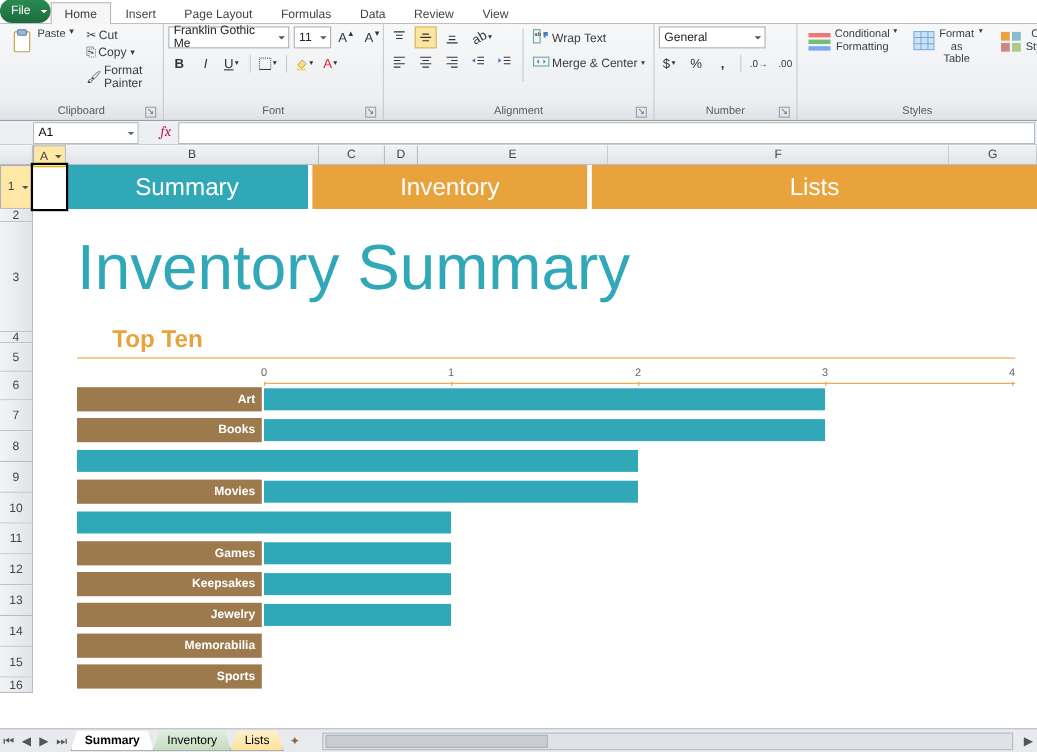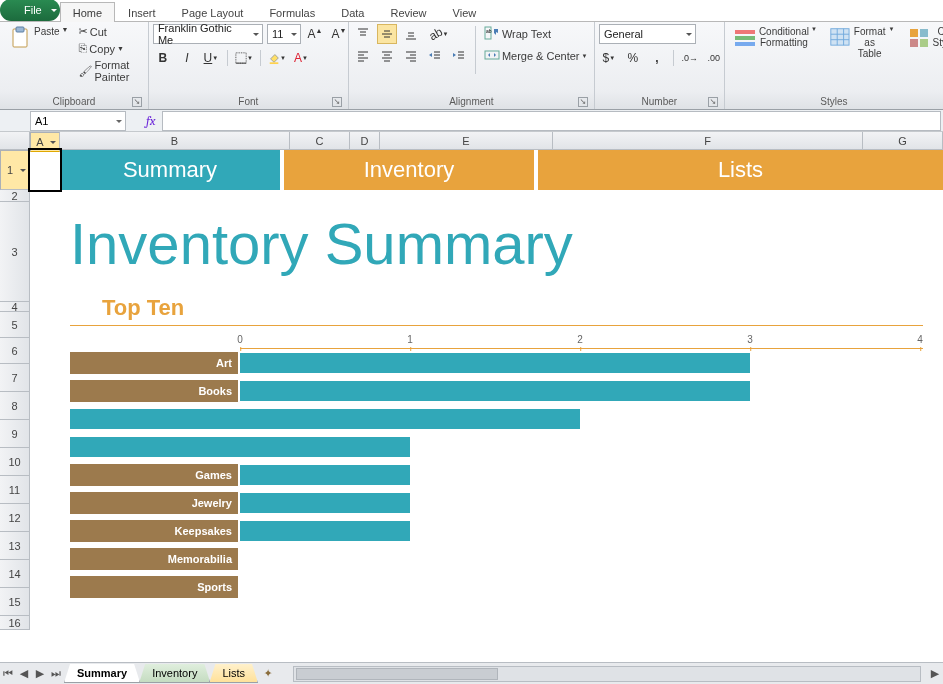--- a/index.html
+++ b/index.html
@@ -17,21 +17,21 @@
     display: flex;
     align-items: flex-end;
     height: 22px;
     background: #fff;
     border-bottom: 1px solid #b8b8b8;
   }
   .file-tab {
     background: #217346;
     background: linear-gradient(#2a8c52,#1c6b3d);
     color: #fff;
-    padding: 3px 24px;
+    padding: 3px 10px;
     height: 22px;
     display: flex;
     align-items: center;
     font-size: 11px;
     position: relative;
     border-radius: 11px;
   }
   .file-tab::after{
     content:"";
     position:absolute; right:3px; top:50%;
@@ -119,21 +119,21 @@
   .name-box{
     width:96px;height:20px;margin:1px 0 1px 30px;
     background:#fff;border:1px solid #b6bbc1;
     display:flex;align-items:center;padding:0 4px;
     font-size:11px;
     position:relative;
   }
   .name-box::after{content:"";position:absolute;right:3px;top:50%;border:3px solid transparent;border-top-color:#666;transform:translateY(-1px);}
   .fx-lab{
     font-style:italic;font-family:"Cambria",serif;
-    color:#6d28d9;margin:0 6px 0 20px;font-size:13px;
+    color:#be185d;margin:0 6px 0 20px;font-size:13px;
   }
   .fx-input{flex:1;height:20px;background:#fff;border:1px solid #b6bbc1;margin-right:2px;}
   
   .sheet-wrap{position:relative;height:calc(684px - 22px - 88px - 22px - 22px);overflow:hidden;background:#fff;}
   .col-hdrs{display:flex;height:18px;}
   .corner{width:30px;height:18px;background:linear-gradient(#f2f3f5,#e1e4e8);border:1px solid #b8bdc3;border-left:none;border-top:none;}
   .ch{background:linear-gradient(#f2f3f5,#e1e4e8);border-right:1px solid #b8bdc3;border-bottom:1px solid #b8bdc3;text-align:center;font-size:11px;color:#444;display:flex;align-items:center;justify-content:center;}
   .ch.sel{background:#ffe8a6;border-bottom-color:#e0a800;}
   .row-hdrs{position:absolute;left:0;top:18px;width:30px;}
   .rh{background:linear-gradient(90deg,#f2f3f5,#e1e4e8);border-right:1px solid #b8bdc3;border-bottom:1px solid #b8bdc3;text-align:center;font-size:11px;color:#444;display:flex;align-items:center;justify-content:center;}
@@ -516,32 +516,36 @@
             <div class="bar-val" style="width: 510px;"></div>
           </div>
           <div class="bar-row">
             <div class="bar-lab">Books</div>
             <div class="bar-val" style="width: 510px;"></div>
           </div>
           <div class="bar-row">
             <div class="bar-val" style="width: 510px;"></div>
           </div>
           <div class="bar-row">
+            <div class="bar-lab">Movies</div>
+            <div class="bar-val" style="width: 340px;"></div>
+          </div>
+          <div class="bar-row">
             <div class="bar-val" style="width: 340px;"></div>
           </div>
           <div class="bar-row">
             <div class="bar-lab">Games</div>
             <div class="bar-val" style="width: 170px;"></div>
           </div>
           <div class="bar-row">
+            <div class="bar-lab">Keepsakes</div>
+            <div class="bar-val" style="width: 170px;"></div>
+          </div>
+          <div class="bar-row">
             <div class="bar-lab">Jewelry</div>
-            <div class="bar-val" style="width: 170px;"></div>
-          </div>
-          <div class="bar-row">
-            <div class="bar-lab">Keepsakes</div>
             <div class="bar-val" style="width: 170px;"></div>
           </div>
           <div class="bar-row">
             <div class="bar-lab">Memorabilia</div>
             <div class="bar-val" style="width: 0px;"></div>
           </div>
           <div class="bar-row">
             <div class="bar-lab">Sports</div>
             <div class="bar-val" style="width: 0px;"></div>
           </div>

